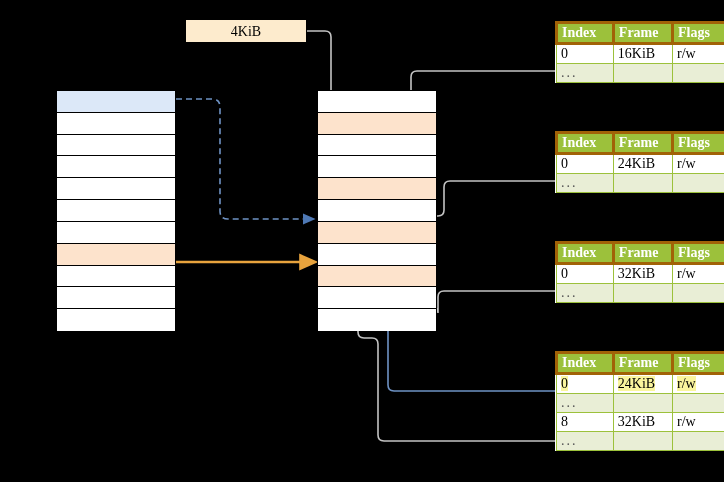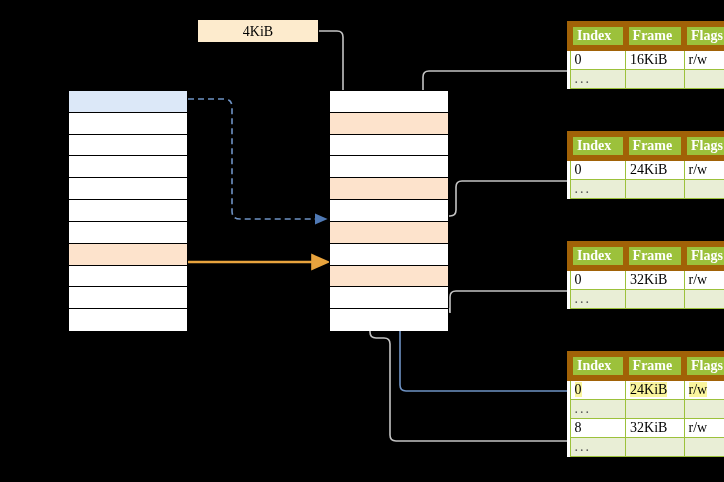--- a/index.html
+++ b/index.html
@@ -1,21 +1,21 @@
 <!DOCTYPE html>
 <html><head>
 <meta charset="utf-8">
 <style>
   html,body{margin:0;padding:0;}
   body{
     width:724px;height:482px;background:#000;
     font-family:"Liberation Serif", serif;
     position:relative;overflow:hidden;
   }
-  #stage{position:absolute;left:16px;top:0;width:586px;height:482px;}
+  #stage{position:absolute;left:4px;top:0;width:586px;height:482px;}
 
   
   #wires{position:absolute;left:0;top:0;width:724px;height:482px;}
 
   
   .sizebox{
     position:absolute;box-sizing:border-box;
     background:#FDEBCD;border:1px solid #FDEBCD;
     color:#000;font-size:14px;line-height:22px;text-align:center;
   }
@@ -33,21 +33,21 @@
     border-collapse:collapse;background:#fff;
     font-size:14px;color:#000;
   }
   .ptable td,.ptable th{
     box-sizing:border-box;border:1px solid #9CC13B;
     padding:1px 4px;text-align:left;font-weight:normal;
     white-space:nowrap;overflow:hidden;
   }
   .ptable th{
     background:#9CC13B;color:#fff;font-weight:bold;
-    border:6px solid #a16207;
+    border:3px solid #a16207;
   }
   .ptable tr.ellip td{background:#E9EED6;color:#555;letter-spacing:2px;}
   .ptable tr.val td{background:#fff;}
   .hl{background:#FAF59E;}
   .cell-idx{width:58px;}
   .cell-frm{width:60px;}
   .cell-flg{width:54px;margin-left:40px;}
 </style>
 </head>
 <body>

